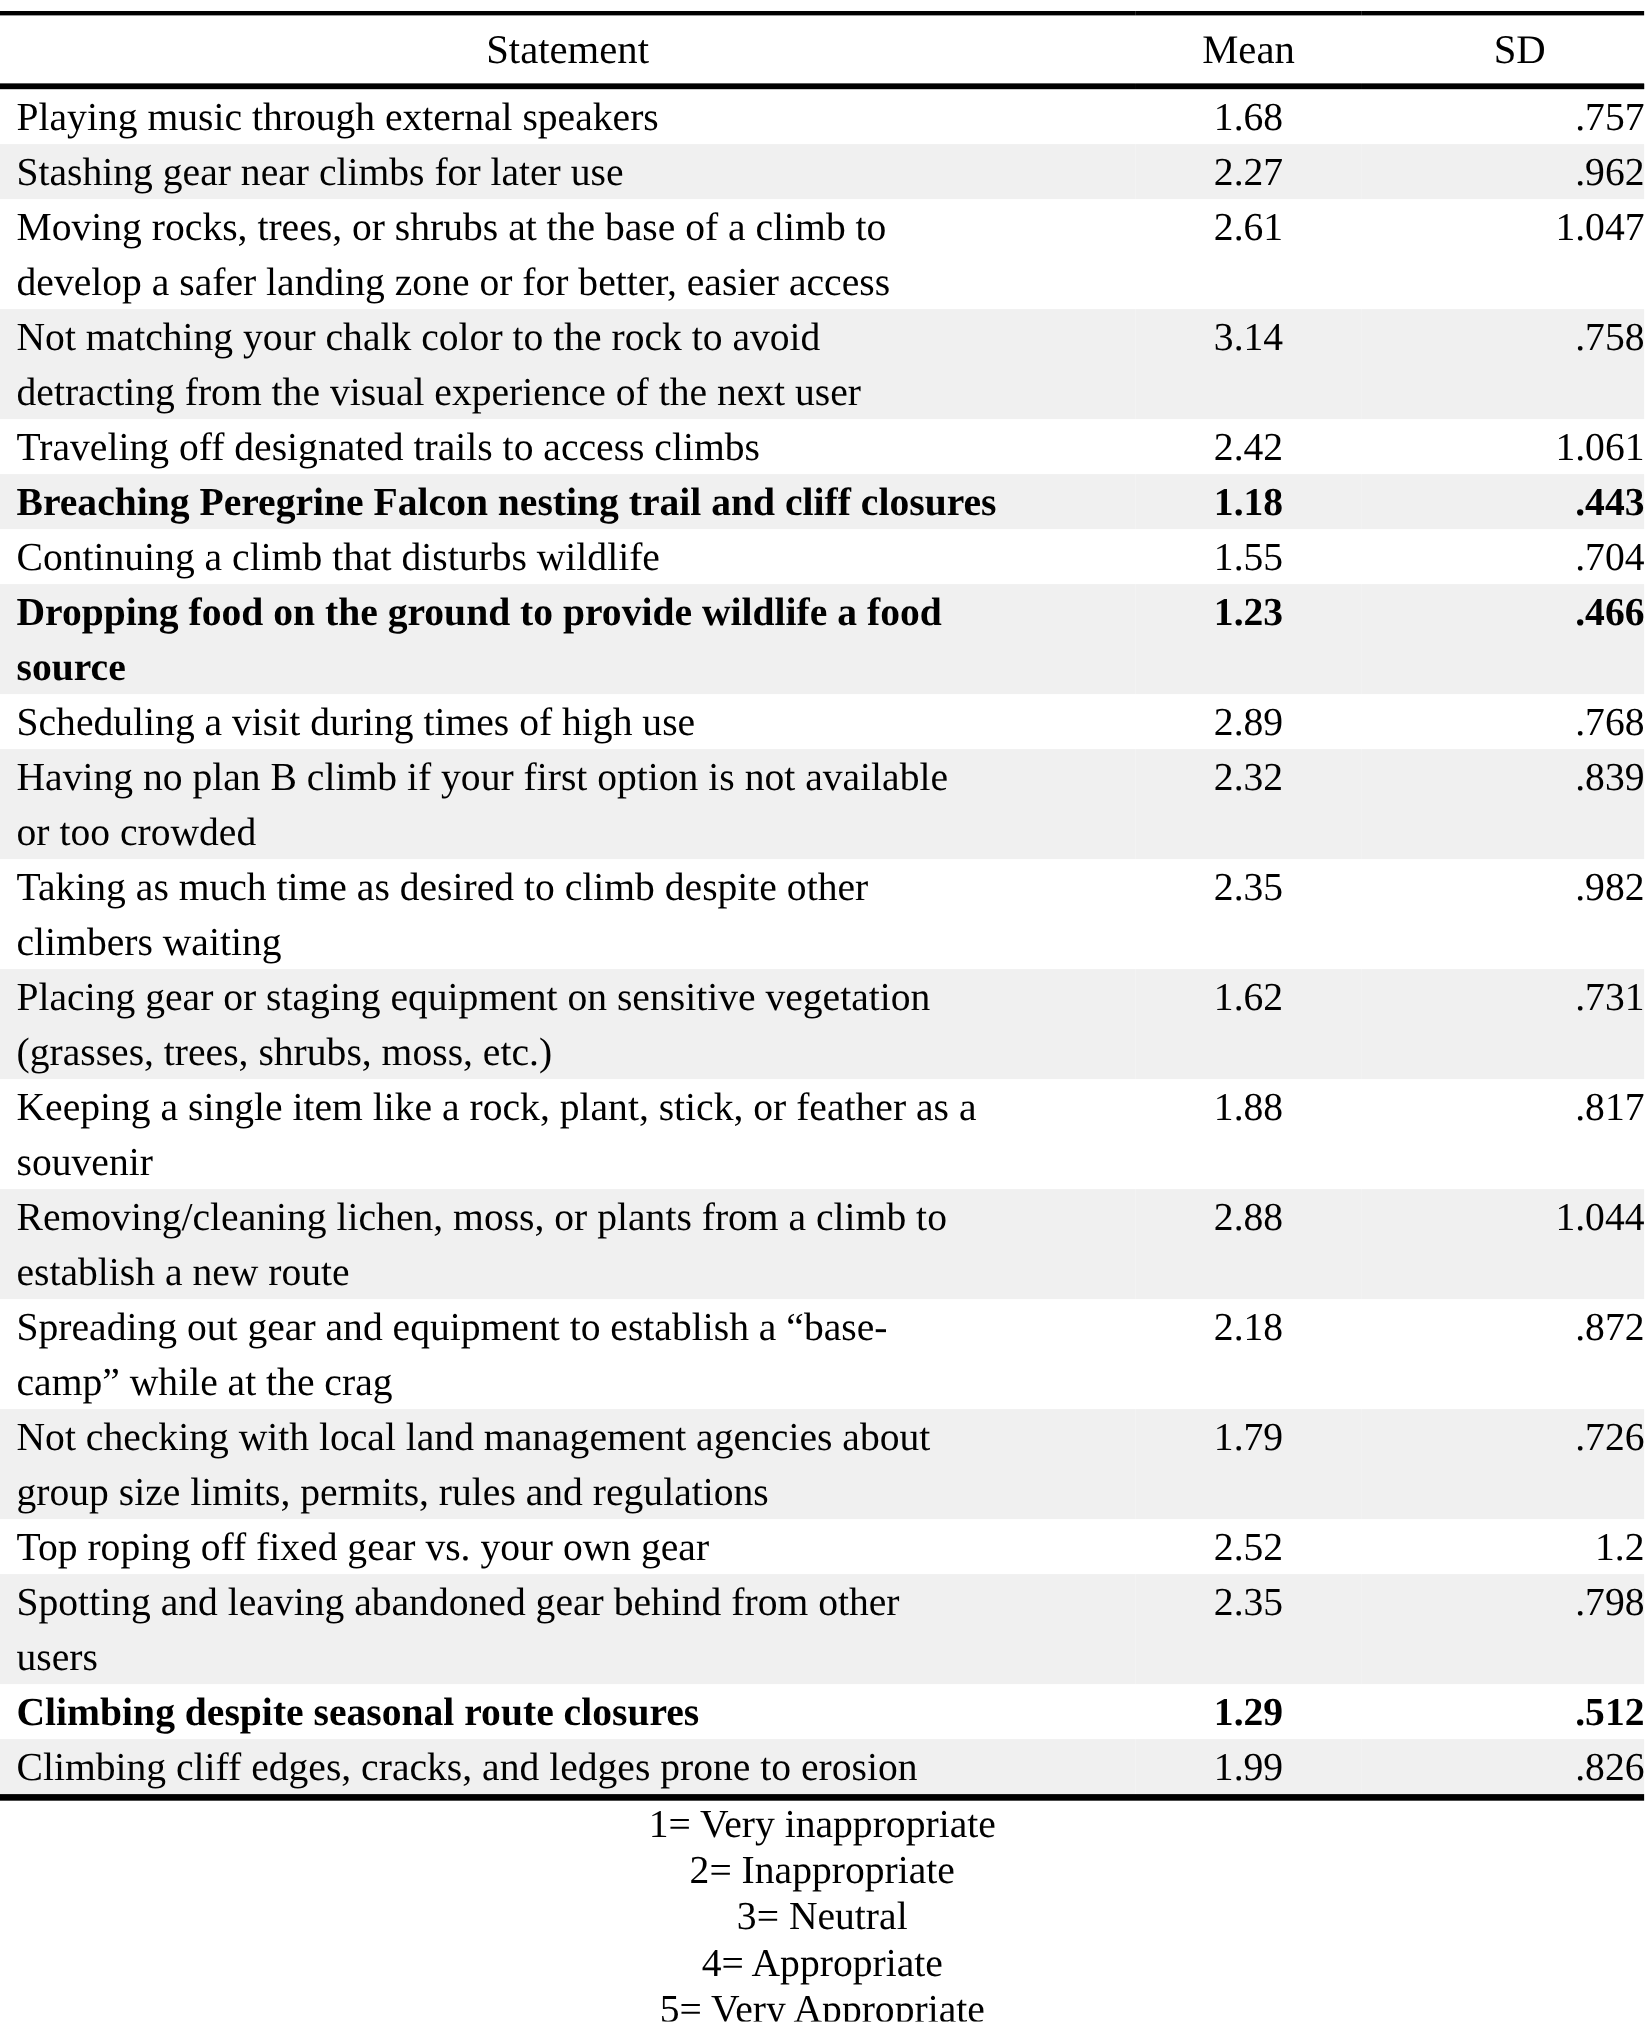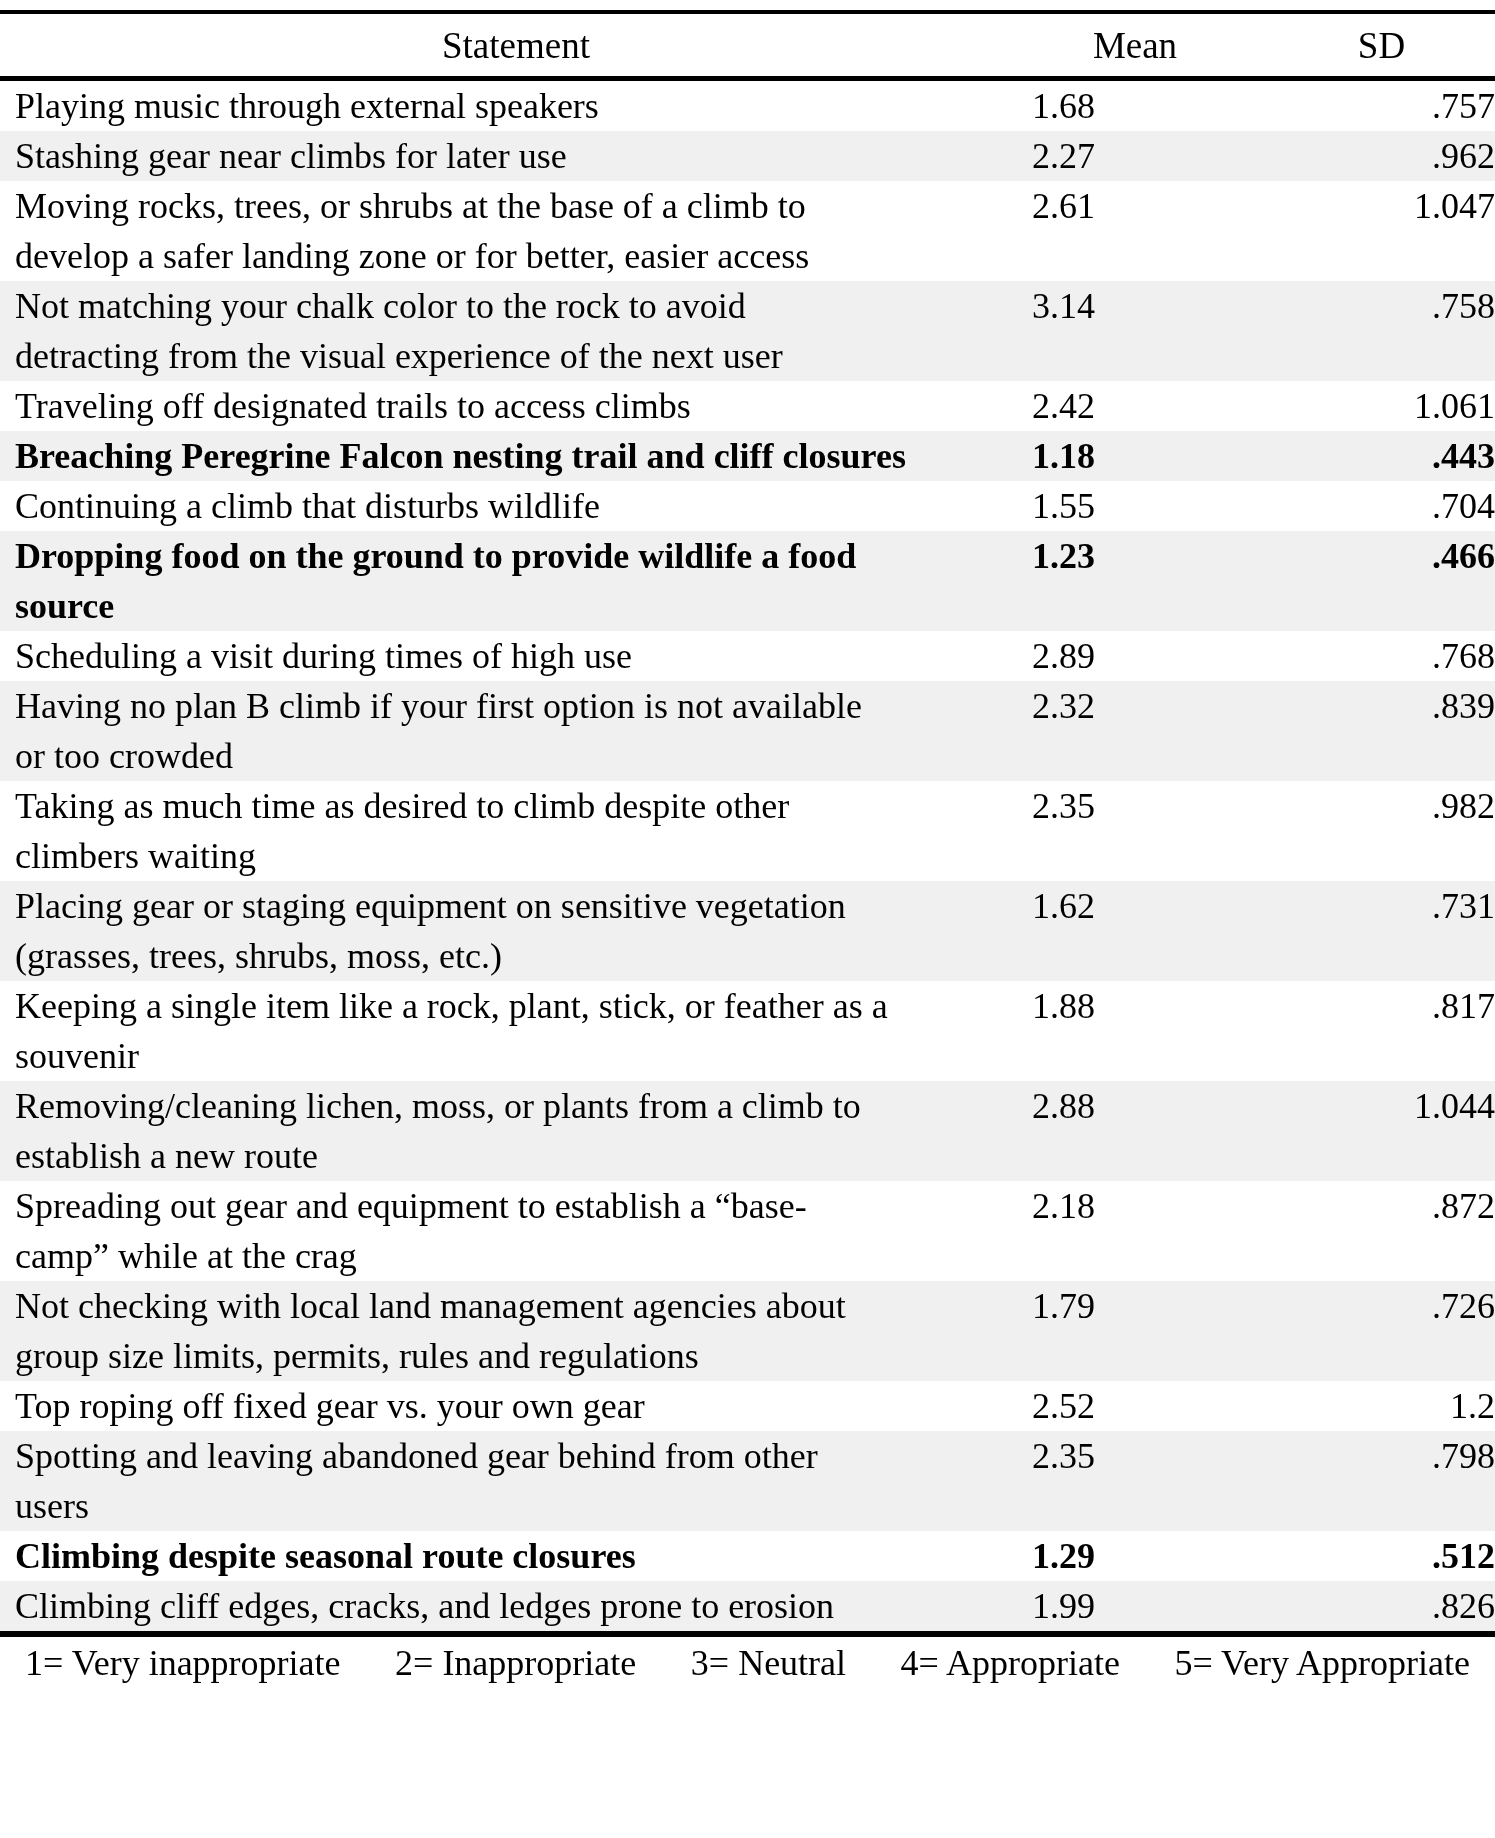--- a/index.html
+++ b/index.html
@@ -43,37 +43,38 @@
     vertical-align: top;
     font-size: 36px;
     line-height: 50px;
     padding: 0;
   }
   tbody td:first-child {
     padding-left: 15px;
     white-space: pre;
     text-align: left;
   }
-  tbody td:nth-child(2) { }
+  tbody td:nth-child(2) { text-align: center; }
   tbody td:nth-child(3) { text-align: right; padding-left: 30px; }
 
   tbody tr:nth-child(even) { background: #f0f0f0; }
   tbody tr.bold td { font-weight: bold; }
 
   .legend {
     width: 1495px;
     box-sizing: border-box;
     border-top: 6px solid #000000;
     height: 57px;
     display: flex;
     justify-content: space-between;
     align-items: center;
     padding: 0 25px;
     font-size: 36px;
     background: #ffffff;
+    flex-direction: column;
   }
   .legend span { white-space: pre; }
 </style>
 </head>
 <body>
 
 <div class="page">
 
   <table class="stats-table">
     <colgroup>

